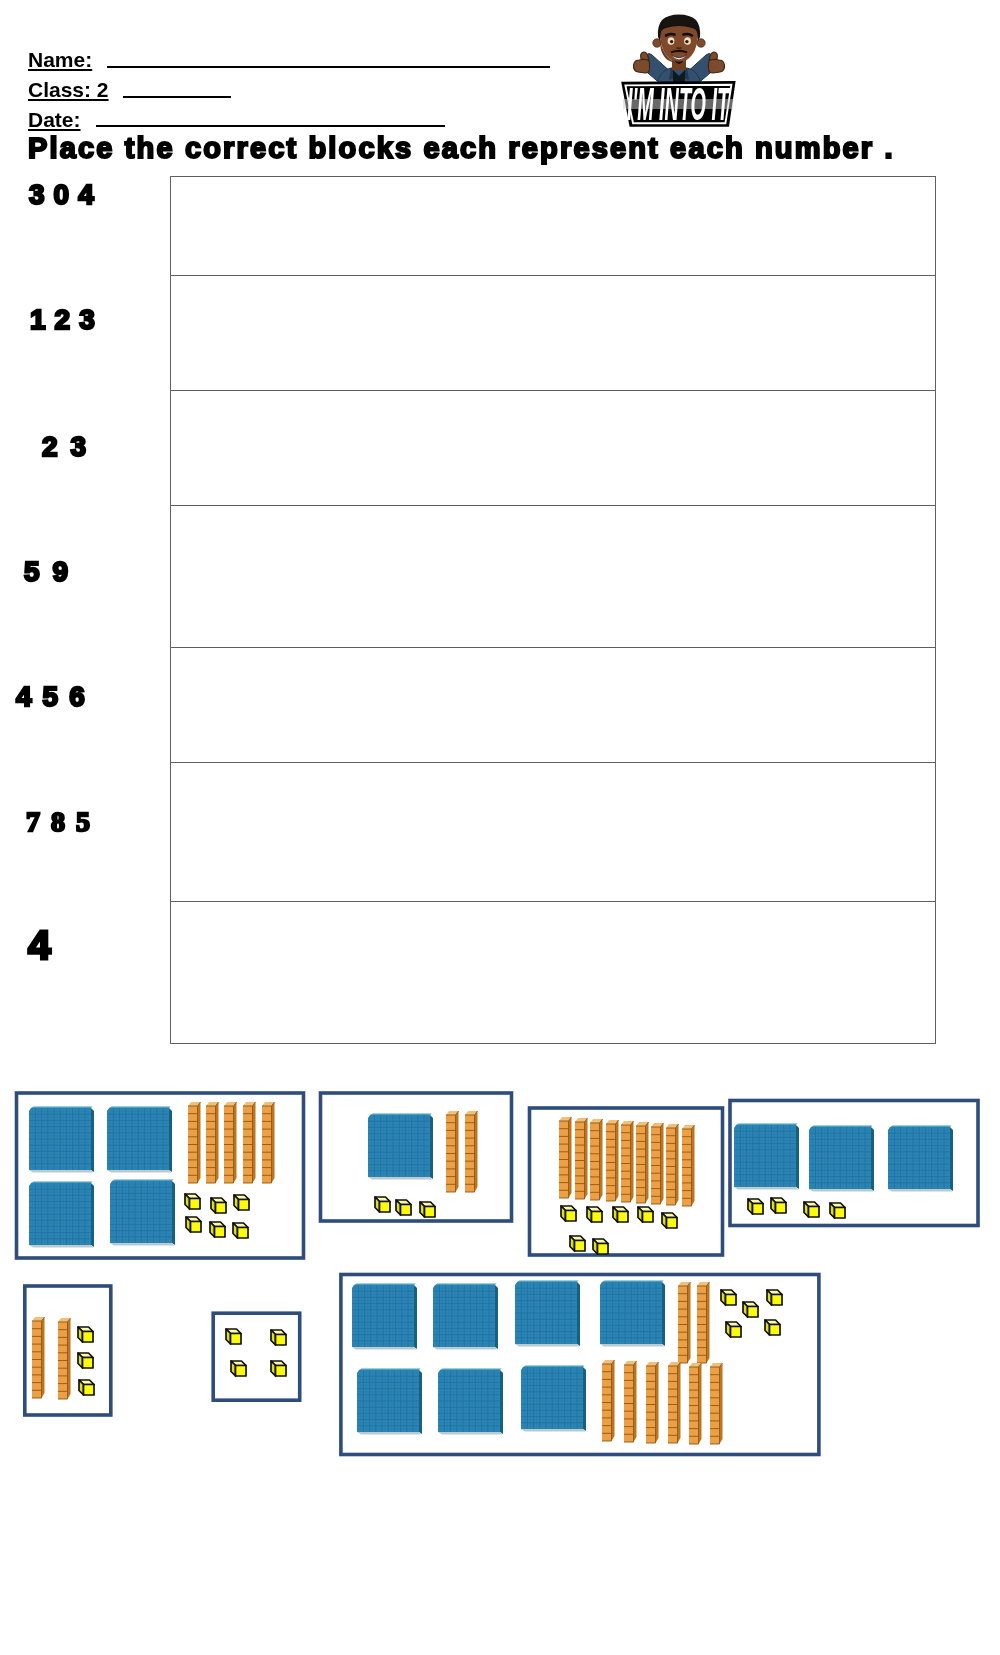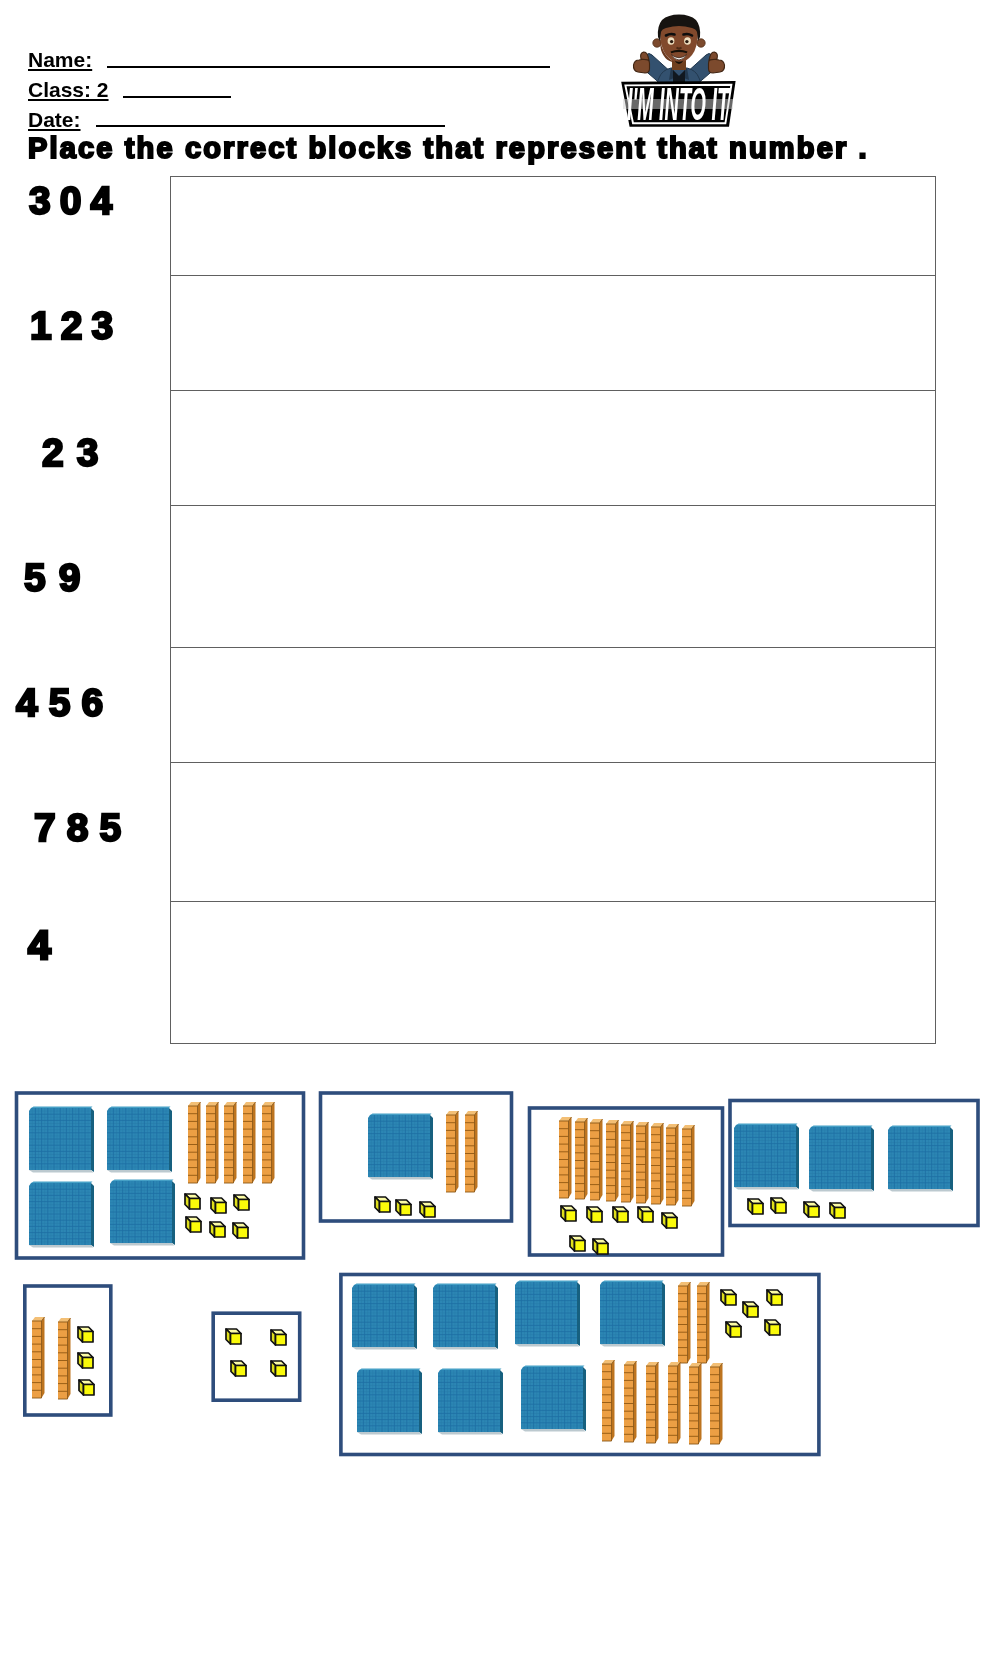--- a/index.html
+++ b/index.html
@@ -1,37 +1,37 @@
 <!DOCTYPE html>
 <html><head>
 <meta charset="utf-8">
 <style>
 html,body{margin:0;padding:0;background:#ffffff;}
 body{width:1000px;height:1655px;position:relative;font-family:"Liberation Sans",sans-serif;overflow:hidden;}
 .abs{position:absolute;}
 .lbl{font-weight:bold;font-size:21px;color:#000;text-decoration:underline;}
-.num{font-weight:bold;font-size:39px;color:#000;-webkit-text-stroke:2.4px #000;letter-spacing:9px;line-height:1;}
+.num{font-weight:bold;font-size:28px;color:#000;-webkit-text-stroke:2.4px #000;letter-spacing:9px;line-height:1;}
 .rule{position:absolute;background:#000;height:2px;}
 </style>
 </head>
 <body>
 
 <div class="abs lbl" style="left:28px;top:48px;">Name:</div>
 
 <div class="rule" style="left:107px;top:66px;width:443px;"></div>
 
 <div class="abs lbl" style="left:28px;top:78px;">Class: 2</div>
 
 <div class="rule" style="left:123px;top:96px;width:108px;"></div>
 
 <div class="abs lbl" style="left:28px;top:108px;">Date:</div>
 
 <div class="rule" style="left:96px;top:125px;width:349px;"></div>
 
-<div class="abs" style="left:28px;top:132px;font-size:29px;font-weight:bold;-webkit-text-stroke:2.1px #000;letter-spacing:2.15px;white-space:nowrap;">Place the correct blocks that represent that number .</div>
+<div class="abs" style="left:28px;top:132px;font-size:29px;font-weight:bold;-webkit-text-stroke:2.1px #000;letter-spacing:2.15px;white-space:nowrap;">Place the correct blocks each represent each number .</div>
 
 <div class="abs" id="logo" style="left:615px;top:4px;">
 <svg width="128" height="128" viewBox="0 0 128 128">
 
   <path d="M 48 82 L 26 63 Q 23 60 26 56 L 31 51 Q 34 48 37 51 L 58 70 Z" fill="#33516f" stroke="#22384e" stroke-width="1"></path>
 
   <path d="M 23 68 q -5 -1 -4.5 -7 q 1 -5 5.5 -5 l 6 -1 q 4.5 0 4.5 4.5 l 0 5 q 0 4.5 -4.5 4.5 z" fill="#7c4a2d" stroke="#3f2412" stroke-width="1.1"></path>
 
   <path d="M 26 55 q -1.5 -6 2.5 -7 q 3.5 0 4.5 4.5 l 1 3.5 z" fill="#7c4a2d" stroke="#3f2412" stroke-width="1.1"></path>
 
@@ -104,21 +104,21 @@
 <div class="abs num" style="left:29px;top:181px;">304</div>
 
 <div class="abs num" style="left:30px;top:306px;">123</div>
 
 <div class="abs num" style="left:42px;top:433px;letter-spacing:13px;">23</div>
 
 <div class="abs num" style="left:24px;top:558px;letter-spacing:13px;">59</div>
 
 <div class="abs num" style="left:16px;top:683px;letter-spacing:11px;">456</div>
 
-<div class="abs num" style="left:34px;top:808px;letter-spacing:11px;">785</div>
+<div class="abs num" style="left:26px;top:808px;letter-spacing:11px;font-family:Liberation Serif, serif;">785</div>
 
 <div class="abs num" style="left:28px;top:925px;font-size:41px;-webkit-text-stroke:3px #000;">4</div>
 
 <svg class="abs" style="left:0;top:1080px;" width="1000" height="420" viewBox="0 0 1000 420">
 <defs>
   <g id="hsq">
     <polygon points="62,2 65,5 65,66 62,64" fill="#17607f"></polygon>
     <polygon points="2,2 62,2 63.5,0.5 4.5,0.5" fill="#46a0c6"></polygon>
     <path d="M 0 5 L 2 2 L 62 2 L 62 64 L 0 64 Z" fill="#2c86b4"></path>
     <g stroke="#1e6fa3" stroke-width="0.8">

